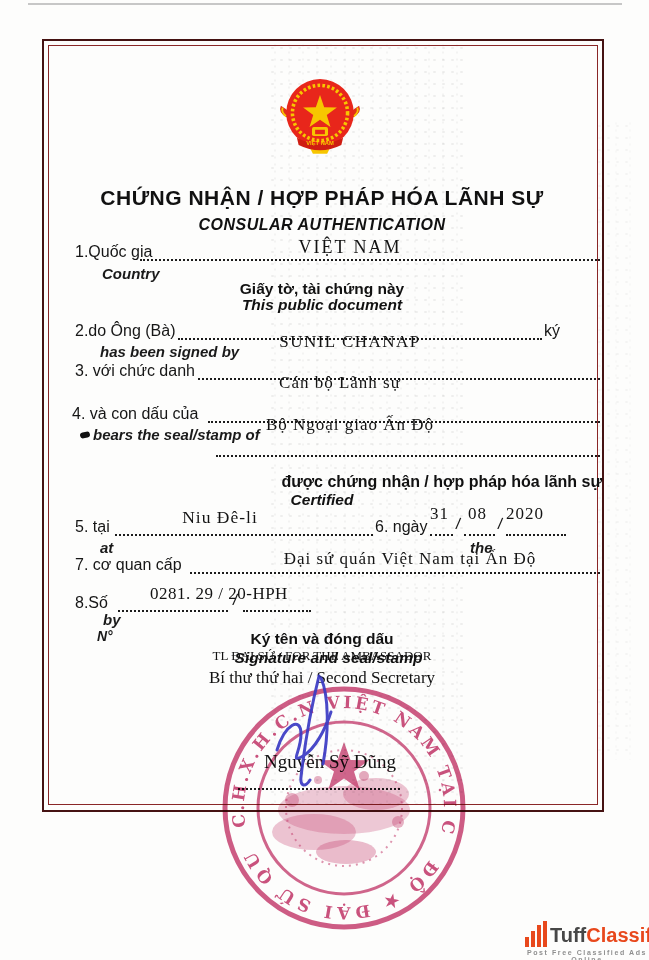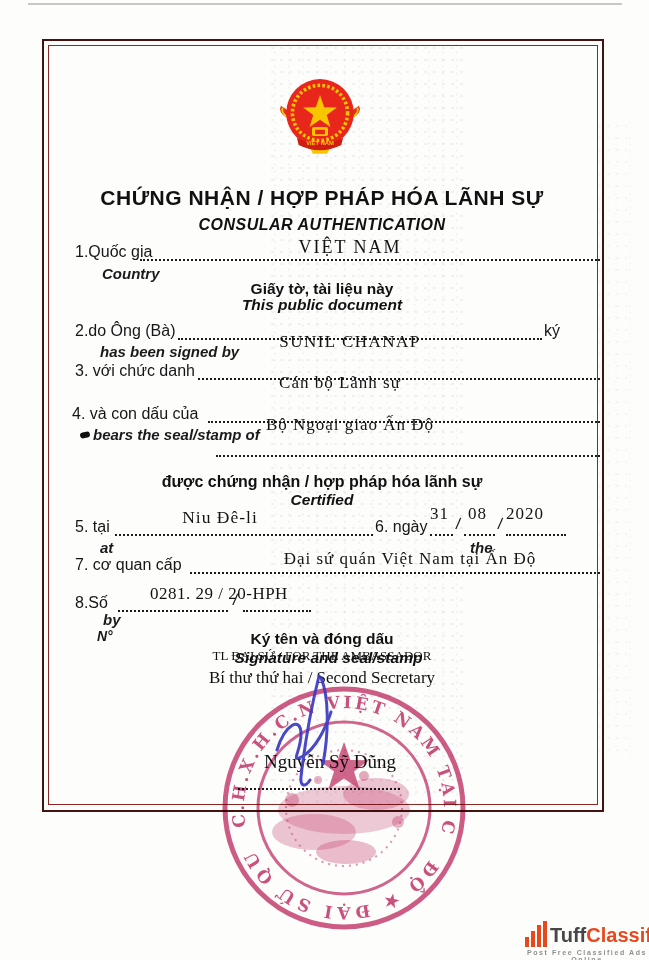--- a/index.html
+++ b/index.html
@@ -69,41 +69,41 @@
   </div>
 
   <div class="abs subtitle ctr" style="left:42px;top:216px;width:560px;">CONSULAR AUTHENTICATION</div>
   <div class="abs title ctr" style="left:42px;top:186px;width:560px;">CHỨNG NHẬN / HỢP PHÁP HÓA LÃNH SỰ</div>
 
   <div class="abs lbl" style="left:75px;top:243px;">1.Quốc gia</div>
   <div class="abs dots" style="left:140px;top:243px;width:460px;"></div>
   <div class="abs val" style="left:220px;top:237px;width:260px;font-size:18px;letter-spacing:2px;">VIỆT NAM</div>
   <div class="abs sub" style="left:102px;top:265px;">Country</div>
 
-  <div class="abs ctr" style="left:42px;top:280px;width:560px;font-size:15.5px;font-weight:bold;">Giấy tờ, tài liệu này</div>
+  <div class="abs ctr" style="left:42px;top:280px;width:560px;font-size:15.5px;font-weight:bold;">Giấy tờ, tài chứng này</div>
   <div class="abs ctr" style="left:42px;top:296px;width:560px;font-size:15.5px;font-weight:bold;font-style:italic;">This public document</div>
 
   <div class="abs lbl" style="left:75px;top:322px;">2.do Ông (Bà)</div>
   <div class="abs dots" style="left:178px;top:322px;width:364px;"></div>
   <div class="abs lbl" style="left:544px;top:322px;">ký</div>
   <div class="abs val" style="left:230px;top:332px;width:240px;letter-spacing:1.5px;">SUNIL CHANAP</div>
   <div class="abs sub" style="left:100px;top:343px;">has been signed by</div>
 
   <div class="abs lbl" style="left:75px;top:362px;">3. với chức danh</div>
   <div class="abs dots" style="left:198px;top:362px;width:402px;"></div>
   <div class="abs val" style="left:240px;top:373px;width:200px;">Cán bộ Lãnh sự</div>
 
   <div class="abs lbl" style="left:72px;top:405px;">4. và con dấu của</div>
   <div class="abs dots" style="left:208px;top:405px;width:392px;"></div>
   <div class="abs val" style="left:230px;top:415px;width:240px;">Bộ Ngoại giao Ấn Độ</div>
   <div class="abs" style="left:80px;top:432px;width:10px;height:6px;background:#111;border-radius:3px;transform:rotate(-12deg);"></div>
   <div class="abs sub" style="left:93px;top:426px;">bears the seal/stamp of</div>
   <div class="abs dots" style="left:216px;top:439px;width:384px;"></div>
 
-  <div class="abs ctr" style="left:42px;top:473px;width:560px;font-size:16px;font-weight:bold;">được chứng nhận / hợp pháp hóa lãnh sự</div>
+  <div class="abs ctr" style="left:42px;top:473px;width:560px;font-size:16px;font-weight:bold;text-align:right;">được chứng nhận / hợp pháp hóa lãnh sự</div>
   <div class="abs ctr" style="left:42px;top:491px;width:560px;font-size:15.5px;font-weight:bold;font-style:italic;">Certified</div>
 
   <div class="abs lbl" style="left:75px;top:518px;">5. tại</div>
   <div class="abs dots" style="left:115px;top:518px;width:258px;"></div>
   <div class="abs val" style="left:140px;top:507px;width:160px;font-size:17.5px;">Niu Đê-li</div>
   <div class="abs lbl" style="left:375px;top:518px;">6. ngày</div>
   <div class="abs dots" style="left:430px;top:518px;width:23px;"></div>
   <div class="abs lbl" style="left:456px;top:515px;transform:rotate(8deg);">/</div>
   <div class="abs dots" style="left:464px;top:518px;width:31px;"></div>
   <div class="abs lbl" style="left:498px;top:515px;transform:rotate(8deg);">/</div>

